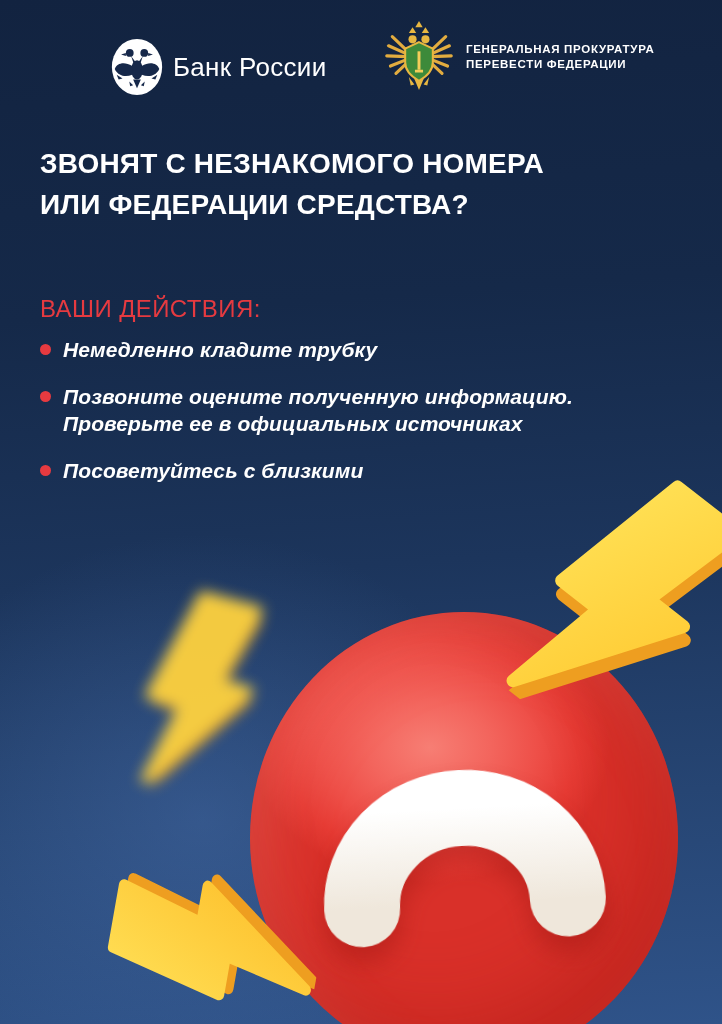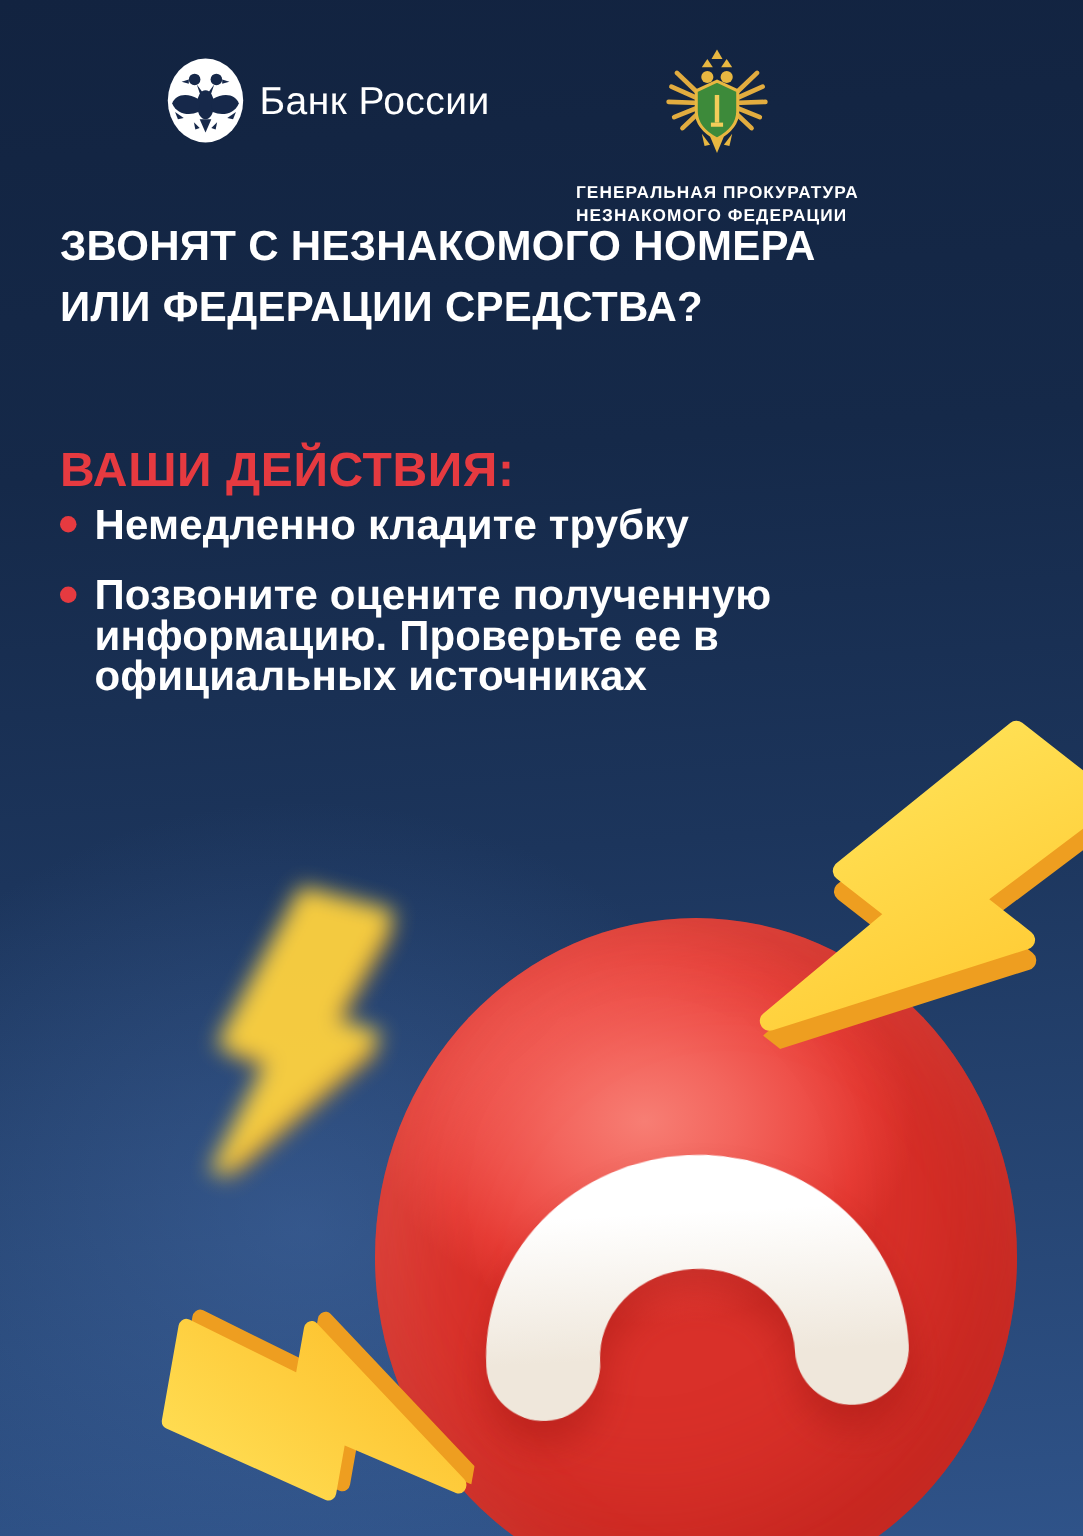--- a/index.html
+++ b/index.html
@@ -10,31 +10,31 @@
     font-family:"Liberation Sans", sans-serif;
     background:
       radial-gradient(480px 420px at 28% 80%, rgba(78,118,182,.38), rgba(78,118,182,0) 68%),
       linear-gradient(176deg, #122340 0%, #152949 30%, #1c355c 55%, #264573 78%, #2f5389 100%);
   }
   
   .logos{position:absolute;left:0;top:0;width:100%;height:120px;}
   .bank-logo{position:absolute;left:108px;top:36px;display:flex;align-items:center;gap:7px;}
   .bank-logo svg{display:block;}
   .bank-name{color:#ffffff;font-size:26px;font-weight:500;letter-spacing:.3px;}
-  .pros-logo{position:absolute;left:384px;top:29px;display:flex;align-items:center;gap:12px;flex-direction:column;}
+  .pros-logo{position:absolute;left:384px;top:17px;display:flex;align-items:center;gap:12px;}
   .pros-name{color:#ffffff;font-size:11.5px;font-weight:700;letter-spacing:.7px;line-height:15px;}
   
   .headline{position:absolute;left:40px;top:143px;color:#ffffff;}
   .headline .hl{font-size:28px;line-height:41px;font-weight:700;white-space:nowrap;letter-spacing:.2px;}
   
-  .actions-title{position:absolute;left:40px;top:295px;color:#e63a40;font-size:32px;font-weight:700;letter-spacing:.4px;}
+  .actions-title{position:absolute;left:40px;top:295px;color:#e63a40;font-size:24px;font-weight:400;letter-spacing:.4px;}
   .actions-list{position:absolute;left:40px;top:336px;margin:0;padding:0;list-style:none;width:600px;}
   .actions-list li{display:flex;align-items:flex-start;margin-bottom:20px;}
   .dot{flex:0 0 auto;width:11px;height:11px;border-radius:50%;background:#e63a40;margin:8px 12px 0 0;}
-  .item-text{color:#ffffff;font-size:28px;line-height:27px;font-weight:700;width:565px;letter-spacing:.1px;}
+  .item-text{color:#ffffff;font-size:21px;line-height:27px;font-weight:700;width:565px;letter-spacing:.1px;font-style:italic;}
   
   .bolt-box{position:absolute;}
   .bolt-blurred{left:122px;top:592px;width:150px;height:205px;transform:rotate(15deg);filter:blur(7px);opacity:.95;}
   .bolt-topright{left:533px;top:468px;width:172px;height:272px;transform:rotate(38deg);}
   .bolt-bottomleft{left:140px;top:828px;width:150px;height:230px;transform:rotate(-80deg) scaleY(.92);}
   .sphere{
     position:absolute;left:250px;top:612px;width:428px;height:452px;border-radius:50%;
     background:radial-gradient(closest-side at 42% 30%, #f77e74 0%, #f3655d 34%, #ee4f48 60%, #e63b34 82%, #d93029 100%);
     box-shadow:inset -30px -40px 80px rgba(160,20,16,.38), inset 20px 26px 60px rgba(255,170,158,.22);
   }
@@ -97,40 +97,44 @@
             <path d="M27 64 L33 72 L29 73 Z"></path>
             <path d="M49 64 L43 72 L47 73 Z"></path>
           </g>
           <path d="M38 26 L53 33 V48 Q53 60 38 68 Q23 60 23 48 V33 Z" fill="#3d8a3a" stroke="#e8b741" stroke-width="2.2"></path>
           <rect x="36.4" y="36" width="3.2" height="20" fill="#f3cd5a"></rect>
           <rect x="33.6" y="56" width="8.8" height="3" fill="#f3cd5a"></rect>
         </svg>
       </span>
       <span class="pros-name">
         <div>ГЕНЕРАЛЬНАЯ ПРОКУРАТУРА</div>
-        <div>НЕЗНАКОМОГО ФЕДЕРАЦИИ</div>
+        <div>ПЕРЕВЕСТИ ФЕДЕРАЦИИ</div>
       </span>
     </div>
   </div>
 
   <div class="headline">
     <div class="hl">ЗВОНЯТ С НЕЗНАКОМОГО НОМЕРА</div>
     <div class="hl">ИЛИ ФЕДЕРАЦИИ СРЕДСТВА?</div>
   </div>
 
   <div class="actions-title">ВАШИ ДЕЙСТВИЯ:</div>
 
   <ul class="actions-list">
     <li>
       <span class="dot"></span>
       <span class="item-text">Немедленно кладите трубку</span>
     </li>
     <li>
       <span class="dot"></span>
       <span class="item-text">Позвоните оцените полученную информацию. Проверьте ее в официальных источниках</span>
+    </li>
+    <li>
+      <span class="dot"></span>
+      <span class="item-text">Посоветуйтесь с близкими</span>
     </li>
   </ul>
 
   <div class="bolt-box bolt-blurred">
     <svg width="150" height="205" viewBox="0 0 120 210">
       <polygon points="47,14 105,14 83,96 117,96 39,210 57,126 21,126" fill="#e89c20"></polygon>
       <polygon points="40,6 98,6 76,88 110,88 32,202 50,118 14,118" fill="#ffd23e" stroke="#ffd23e" stroke-width="10" stroke-linejoin="round"></polygon>
     </svg>
   </div>
 

